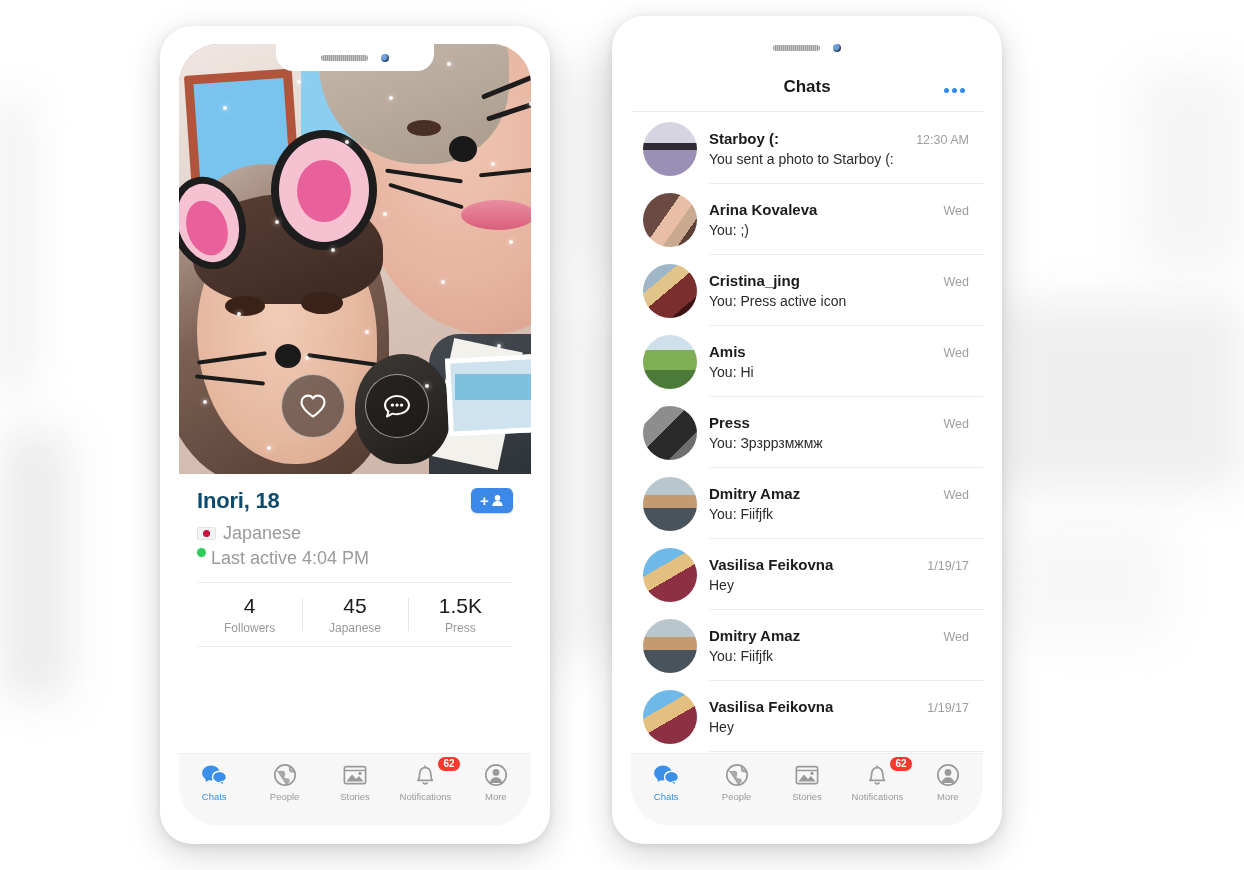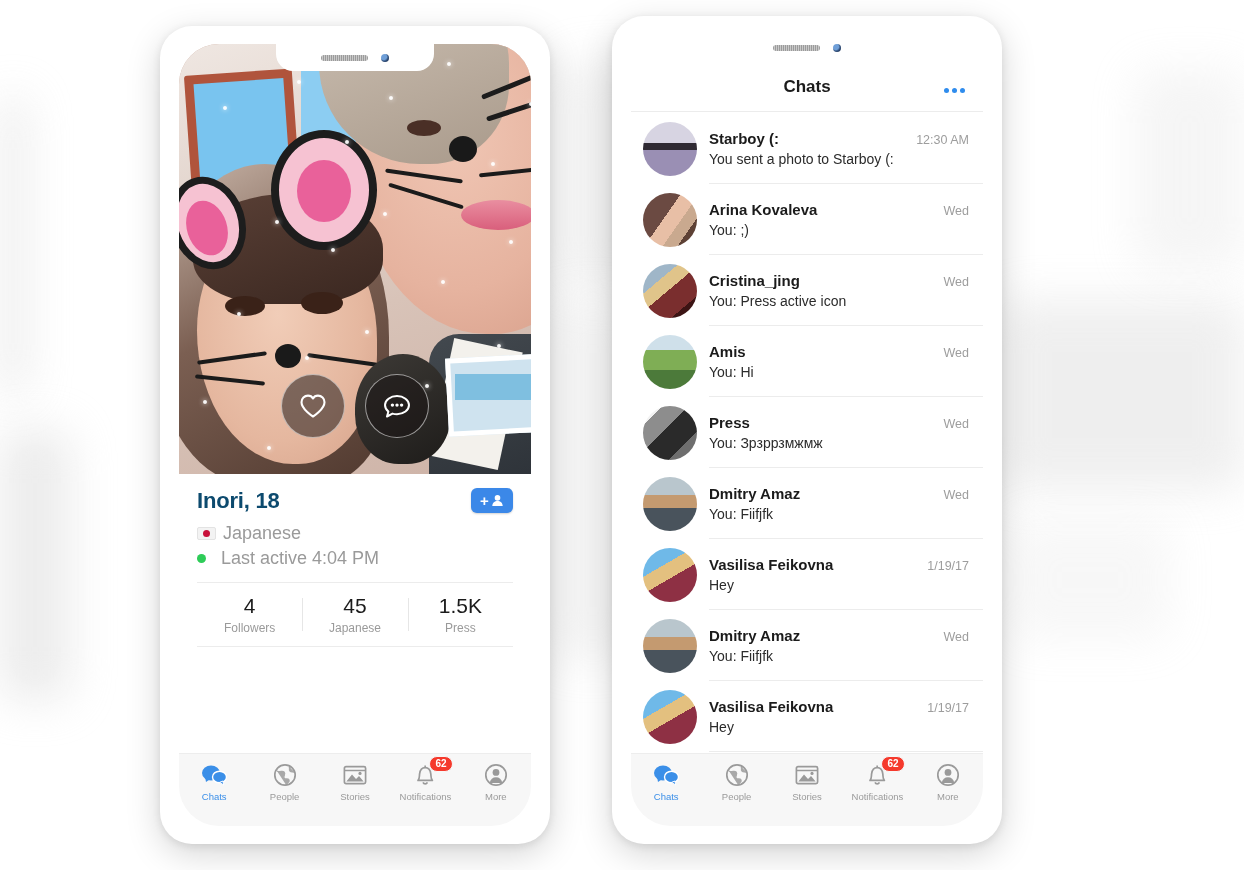--- a/index.html
+++ b/index.html
@@ -126,21 +126,21 @@
     background: #3b88e8; border-radius: 6px; width: 42px; height: 25px;
     display: flex; align-items: center; justify-content: center; gap: 2px;
     box-shadow: 0 1px 2px rgba(0,0,0,.18);
   }
   .addfriend .plus { color:#fff; font-size: 15px; font-weight: 600; line-height: 1; }
   .meta-row { display:flex; align-items:center; gap:7px; margin-top: 9px; }
   .flag { width: 19px; height: 13px; background: #f3f3f3; border:1px solid #e3e3e3; border-radius:2px;
           display:flex; align-items:center; justify-content:center; }
   .flag i { width:7px; height:7px; border-radius:50%; background:#c8103a; display:block; }
   .meta-text { font-size: 18px; color: #9a9a9a; }
-  .status-row { display:flex; align-items:center; gap:15px; margin-top: 4px; }
+  .status-row { display:flex; align-items:flex-start; gap:5px; margin-top: 4px; }
   .dot-green { width: 9px; height: 9px; border-radius: 50%; background: #2ecc58; }
   .stats {
     display: flex; margin-top: 13px; border-top: 1px solid #ececec; padding-top: 11px; padding-bottom: 11px;
     border-bottom: 1px solid #ececec;
   }
   .stat { flex:1; text-align:center; position: relative; }
   .stat + .stat:before { content:""; position:absolute; left:0; top:4px; bottom:4px; width:1px; background:#e6e6e6; }
   .stat-num { font-size: 21px; color:#1b1b1b; }
   .stat-lbl { font-size: 12px; color:#9a9a9a; margin-top: 3px; }
 
@@ -169,21 +169,21 @@
   .tabbar {
     position:absolute; left:0; right:0; bottom:0; height: 73px;
     background:#f7f7f7; display:flex; align-items:flex-start; padding-top: 9px;
     border-top: 1px solid #ededed;
   }
   .tab { flex:1; display:flex; flex-direction:column; align-items:center; gap:4px; position:relative; }
   .tab-label { font-size: 9.5px; color:#9a9a9a; }
   .tab.active .tab-label { color:#3b8fe8; }
   .tab-ico { width: 26px; height: 24px; position: relative; display:flex; align-items:center; justify-content:center;}
   .badge {
-    position:absolute; left: 50%; margin-left: 4px; top:-7px;
+    position:absolute; left: 50%; margin-left: 12px; top:-7px;
     background:#f5392c; color:#fff; font-size: 10px; font-weight: bold;
     border-radius: 9px; padding: 1px 5px 2px; border: 1.5px solid #f7f7f7; line-height:1.1;
   }
 </style>
 </head>
 <body>
 
 <div id="stage">
 
   <div class="bg-shadow sh-a"></div>

